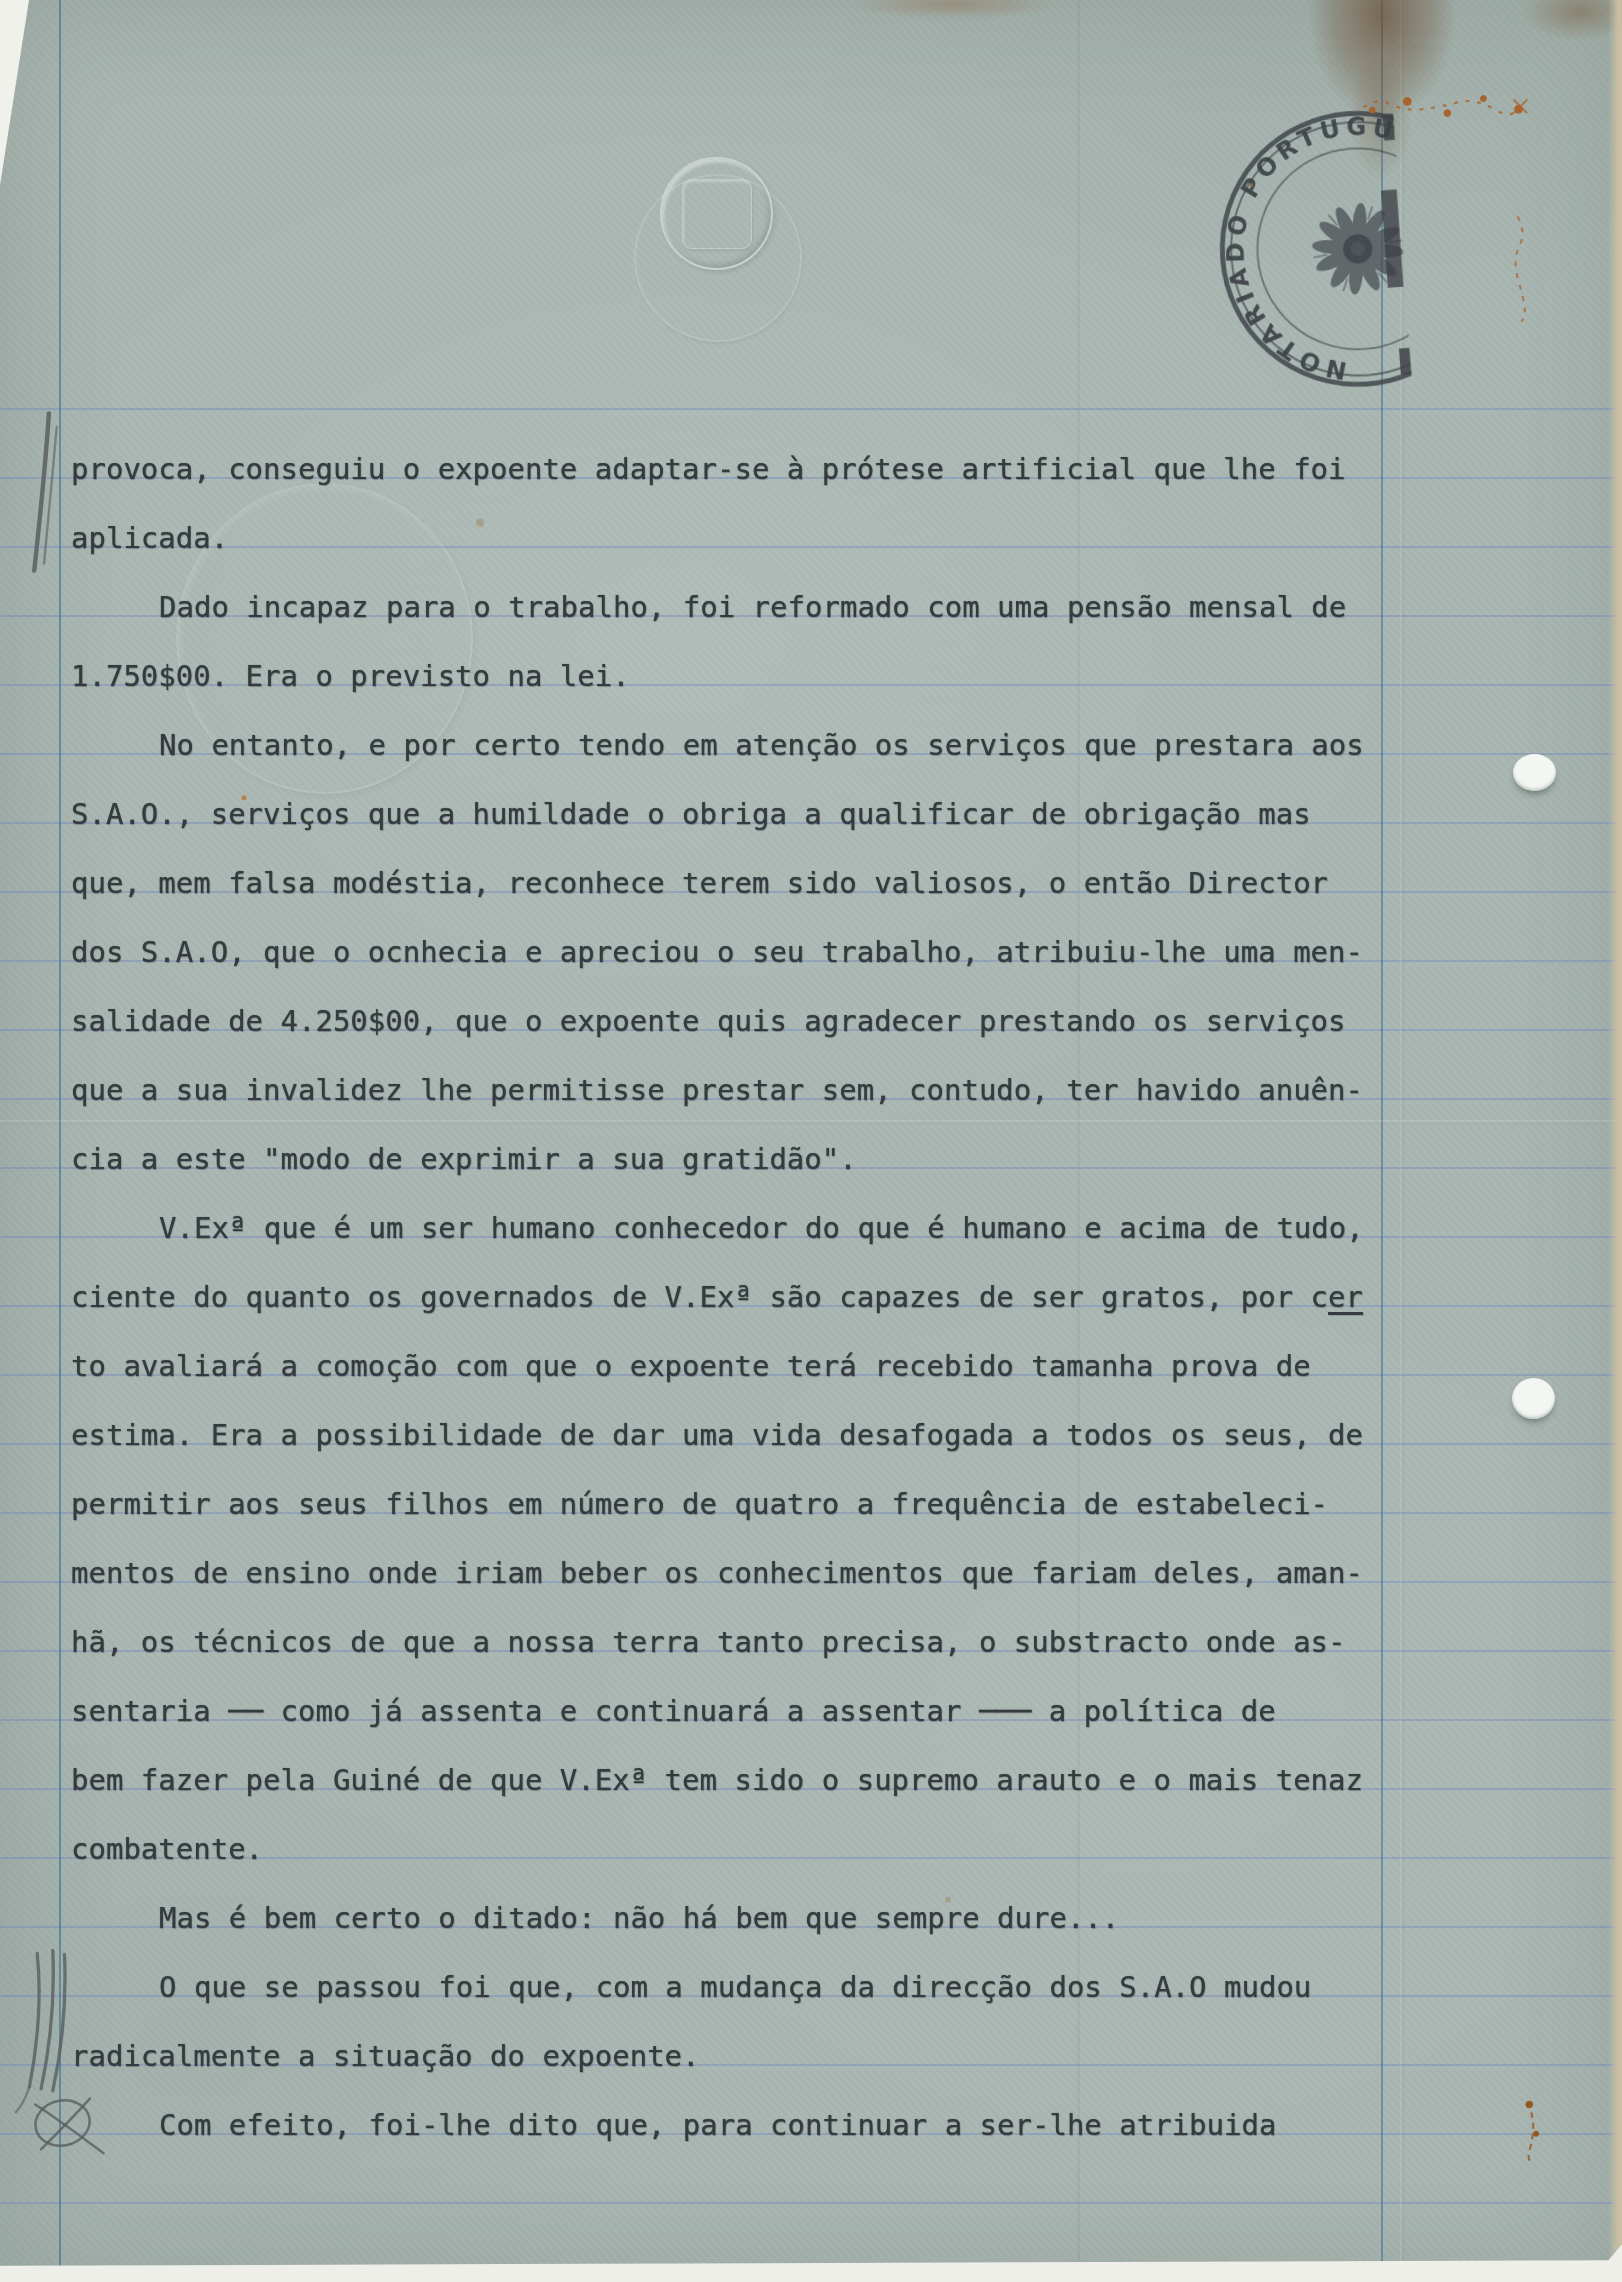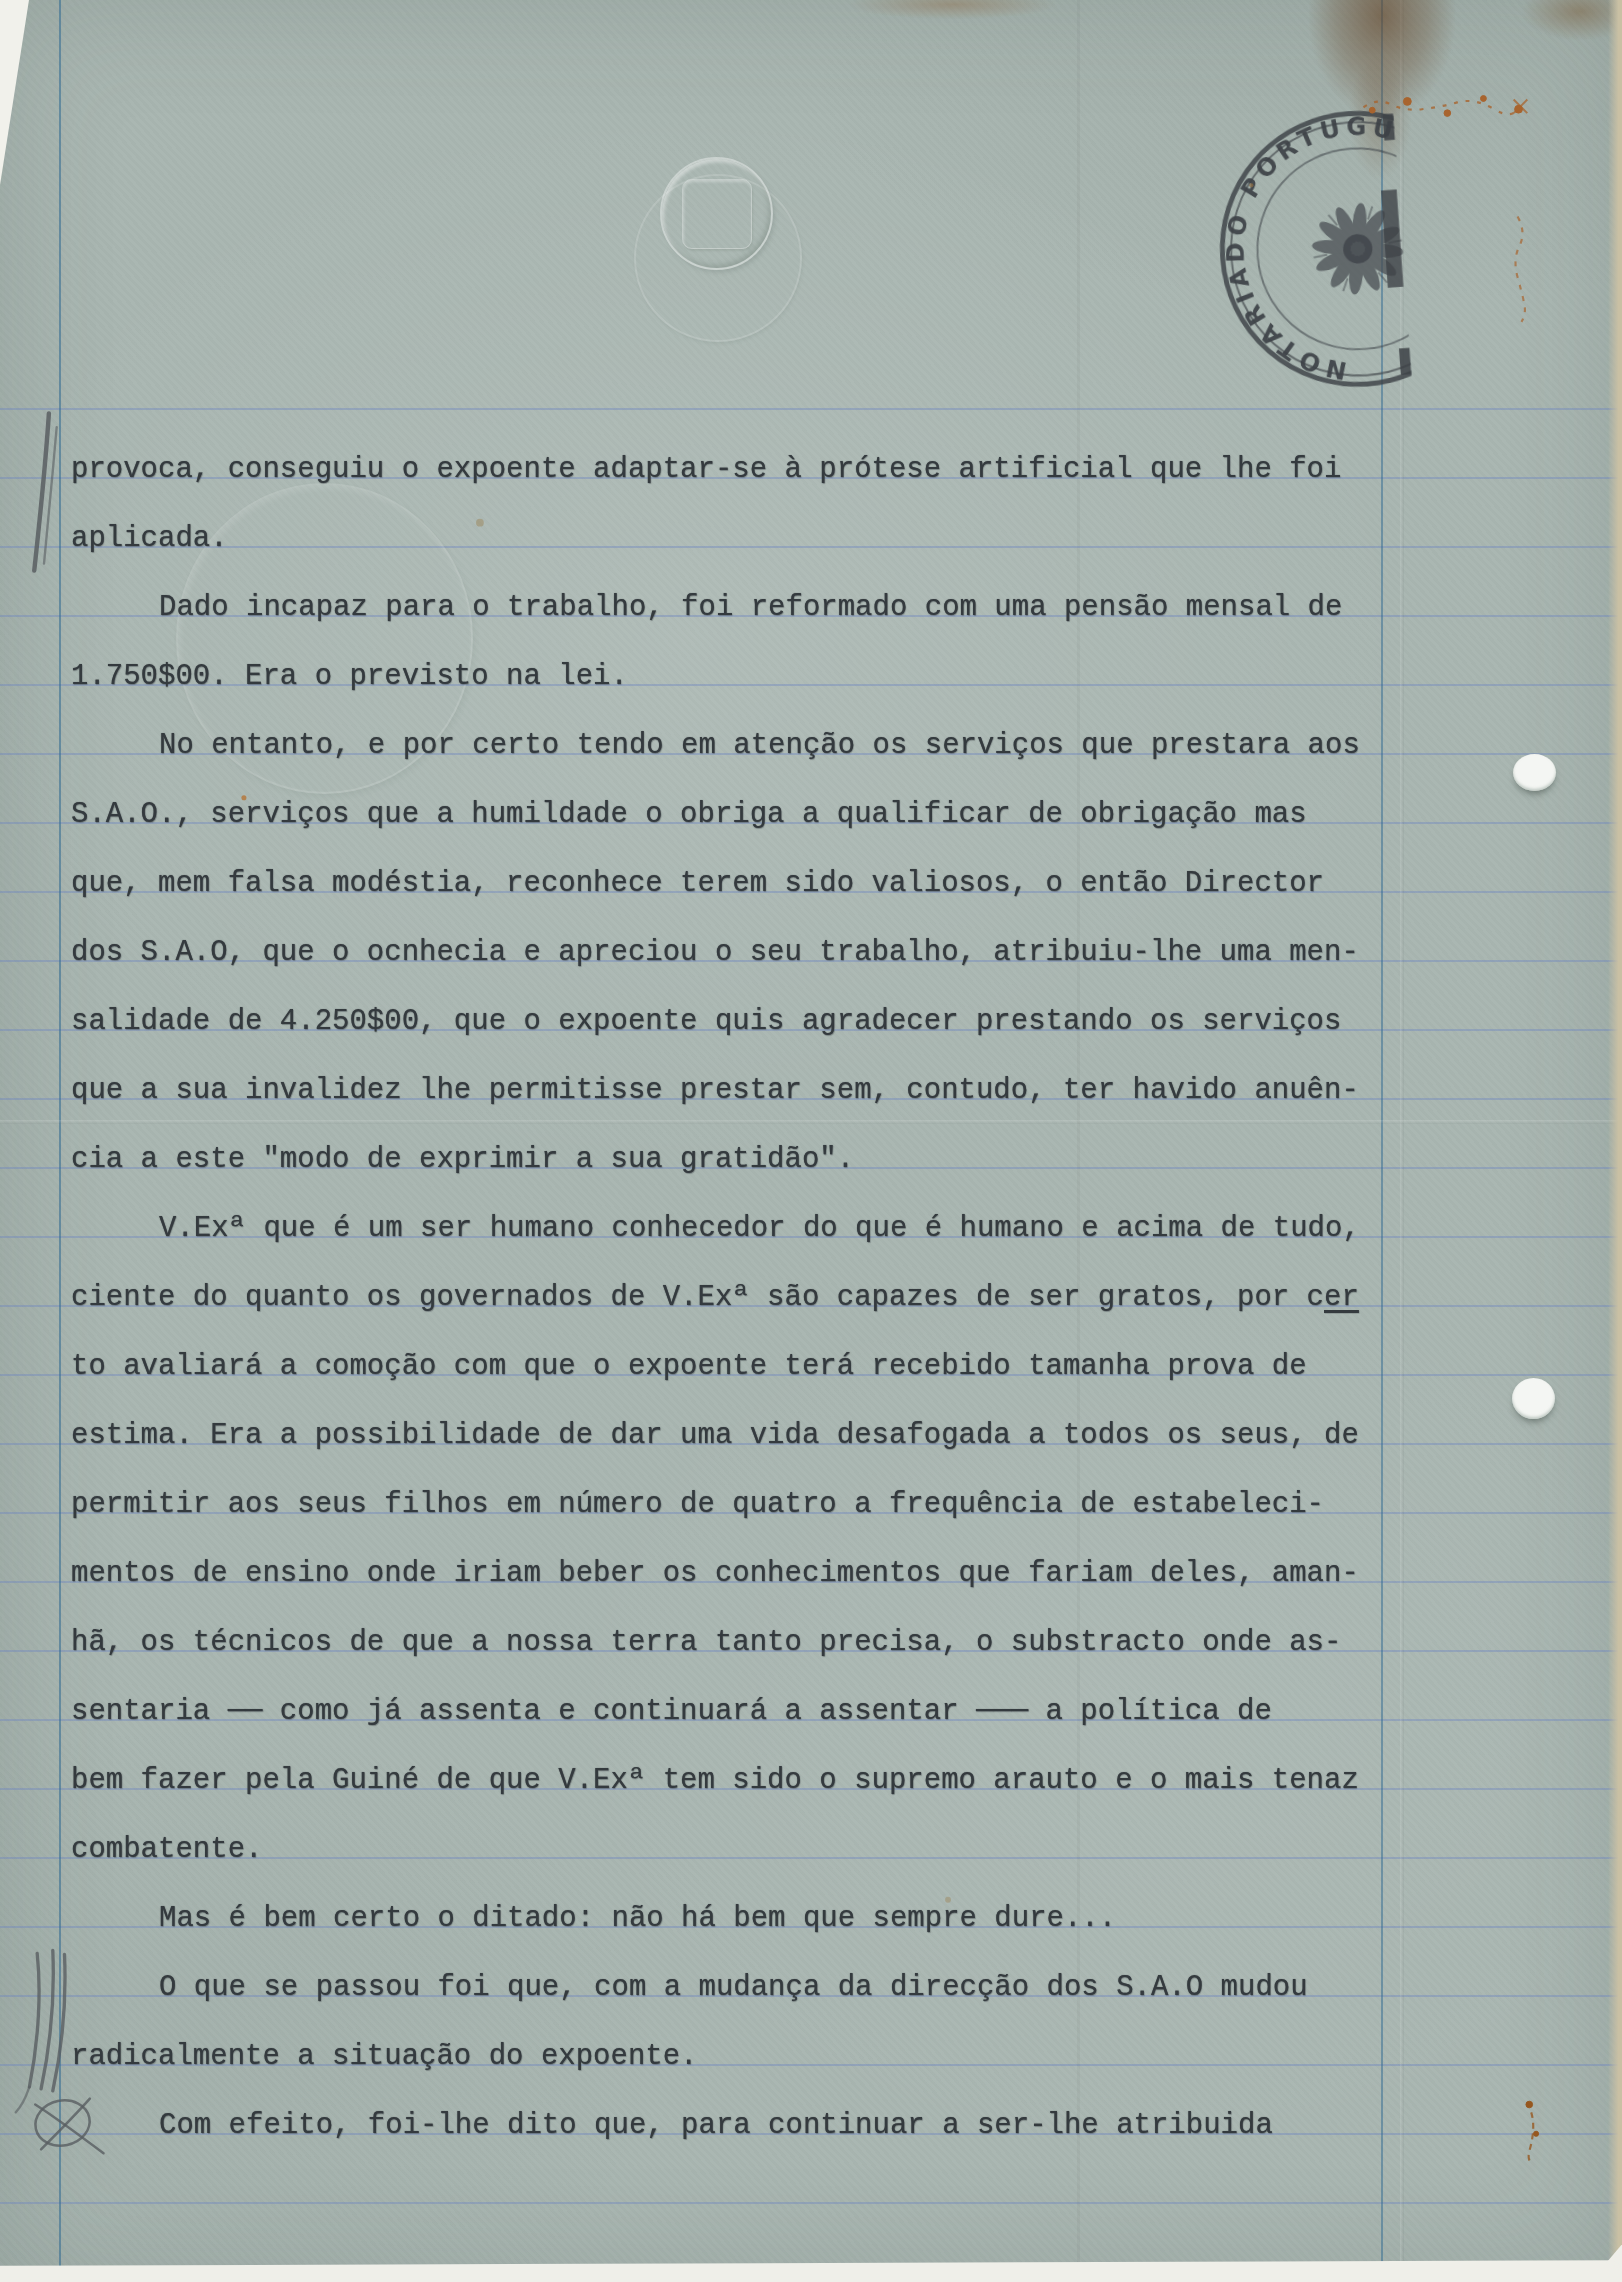--- a/index.html
+++ b/index.html
@@ -44,21 +44,21 @@
   .strip-right{position:absolute;left:1608px;top:0;width:14.6px;height:2282px;
     background:linear-gradient(to right, rgba(201,192,164,0), #c9c0a4 70%);}
   .fold-br{position:absolute;left:1590px;top:2243px;width:33px;height:39px;background:#efefe9;
     clip-path:polygon(100% 0,100% 100%,0 100%);}
   
   #typed-lines{
     position:absolute;left:71px;top:435px;width:1365px;
     color:#343a3e;font-size:29px;line-height:69px;white-space:pre;
     text-shadow:0 0 1px rgba(52,58,62,.7), 0.6px 0.6px 0.9px rgba(52,58,62,.35);
   }
-  .tline{height:69px;font-family:Liberation Mono, monospace;}
+  .tline{height:69px;}
   .tline.indent{padding-left:88px;}
   .tline .u{text-decoration:underline;text-decoration-thickness:2.9px;text-underline-offset:4.9px;}
   
   .emboss-small{
     position:absolute;left:660px;top:157px;width:109px;height:109px;border-radius:50%;
     border:2px solid rgba(255,255,255,.38);
     box-shadow:inset 2px 2.9px 3.9px rgba(255,255,255,.45), inset -2px -2.9px 4.9px rgba(105,120,113,.35),
                2px 2.9px 3.9px rgba(105,120,113,.22);
   }
   .emboss-small .inner{position:absolute;inset:19.5px;border-radius:9.8px;

